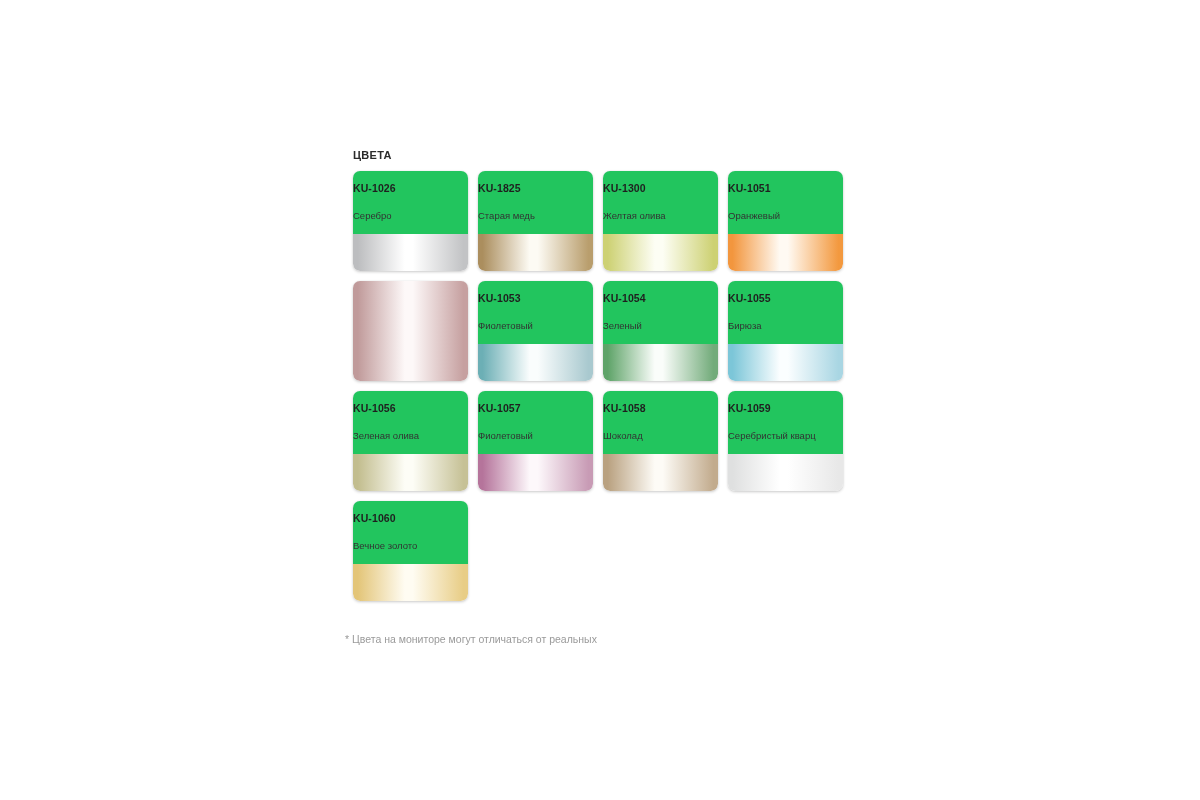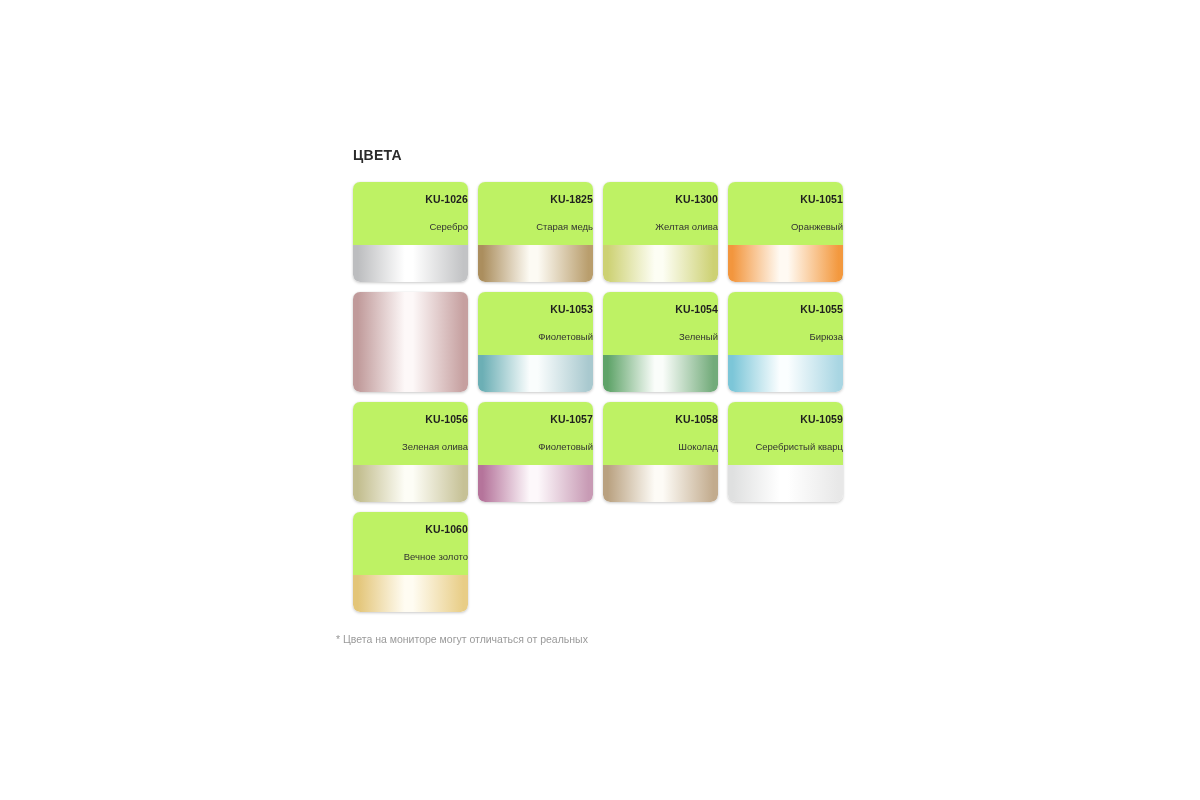--- a/index.html
+++ b/index.html
@@ -23,25 +23,25 @@
   }
 
   .palette-block {
     position: absolute;
     left: 353px;
     top: 148px;
     width: 520px;
   }
 
   .section-title {
-    font-size: 14px;
+    font-size: 11px;
     font-weight: bold;
     letter-spacing: 0.3px;
     color: #2b2b2b;
-    margin: 0 0 20px 0;
+    margin: 0 0 9px 0;
     line-height: 14px;
     text-transform: uppercase;
   }
 
   .swatch-grid {
     display: flex;
     flex-wrap: wrap;
     gap: 10px 10px;
     width: 500px;
   }
@@ -56,22 +56,22 @@
     overflow: hidden;
     display: flex;
     flex-direction: column;
     cursor: pointer;
   }
 
   .swatch-text {
     height: 63px;
     padding-top: 10px;
     box-sizing: border-box;
-    text-align: right;
-    background: #bef264;
+    text-align: left;
+    background: #22c55e;
   }
 
   .swatch-code {
     font-size: 10.5px;
     font-weight: bold;
     color: #1f1f1f;
     line-height: 14px;
     letter-spacing: 0.1px;
   }
 
@@ -86,21 +86,21 @@
 
   .swatch-color {
     flex: 1 1 auto;
     width: 100%;
     border-bottom-left-radius: 7px;
     border-bottom-right-radius: 7px;
   }
 
   .disclaimer {
     position: absolute;
-    left: 336px;
+    left: 345px;
     top: 632px;
     font-size: 10.5px;
     color: #9a9a9a;
     line-height: 15px;
     white-space: nowrap;
   }
 </style>
 </head>
 <body>
 

